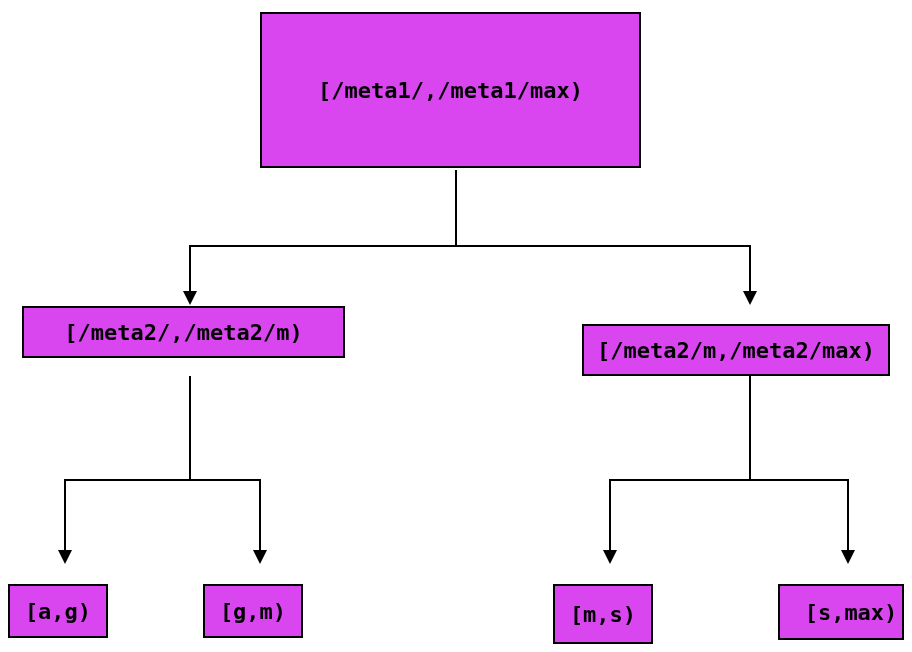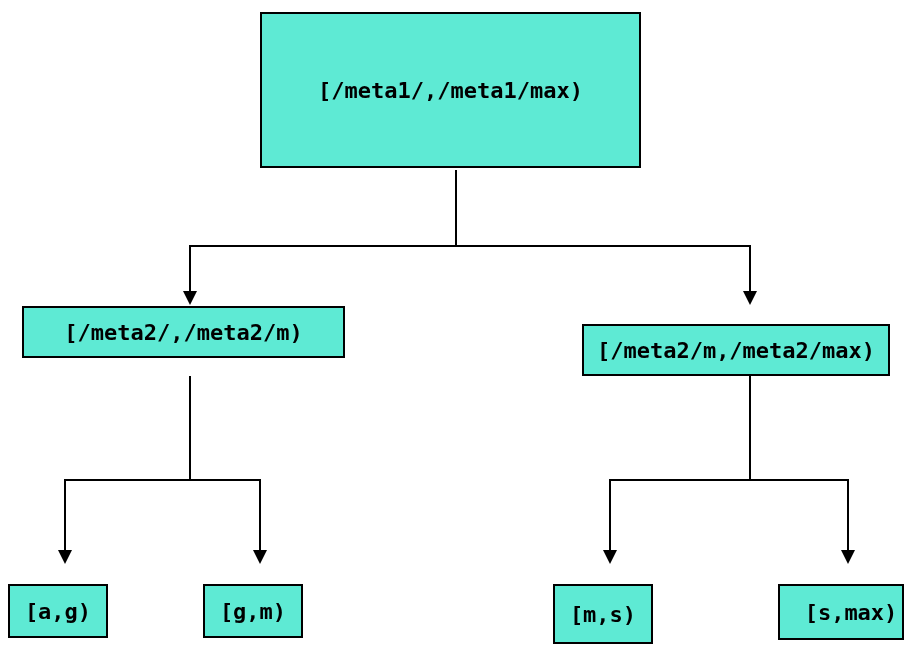--- a/index.html
+++ b/index.html
@@ -12,21 +12,21 @@
     width: 912px;
     height: 652px;
     background: #ffffff;
     font-family: "DejaVu Sans Mono", "Liberation Mono", monospace;
     overflow: hidden;
   }
   .node {
     position: absolute;
     box-sizing: border-box;
     border: 2px solid #000000;
-    background: #5eead4;
+    background: #d946ef;
     display: flex;
     align-items: center;
     justify-content: center;
     color: #000000;
     font-size: 22px;
     font-weight: bold;
     letter-spacing: 0px;
     white-space: nowrap;
   }
   .edge {

